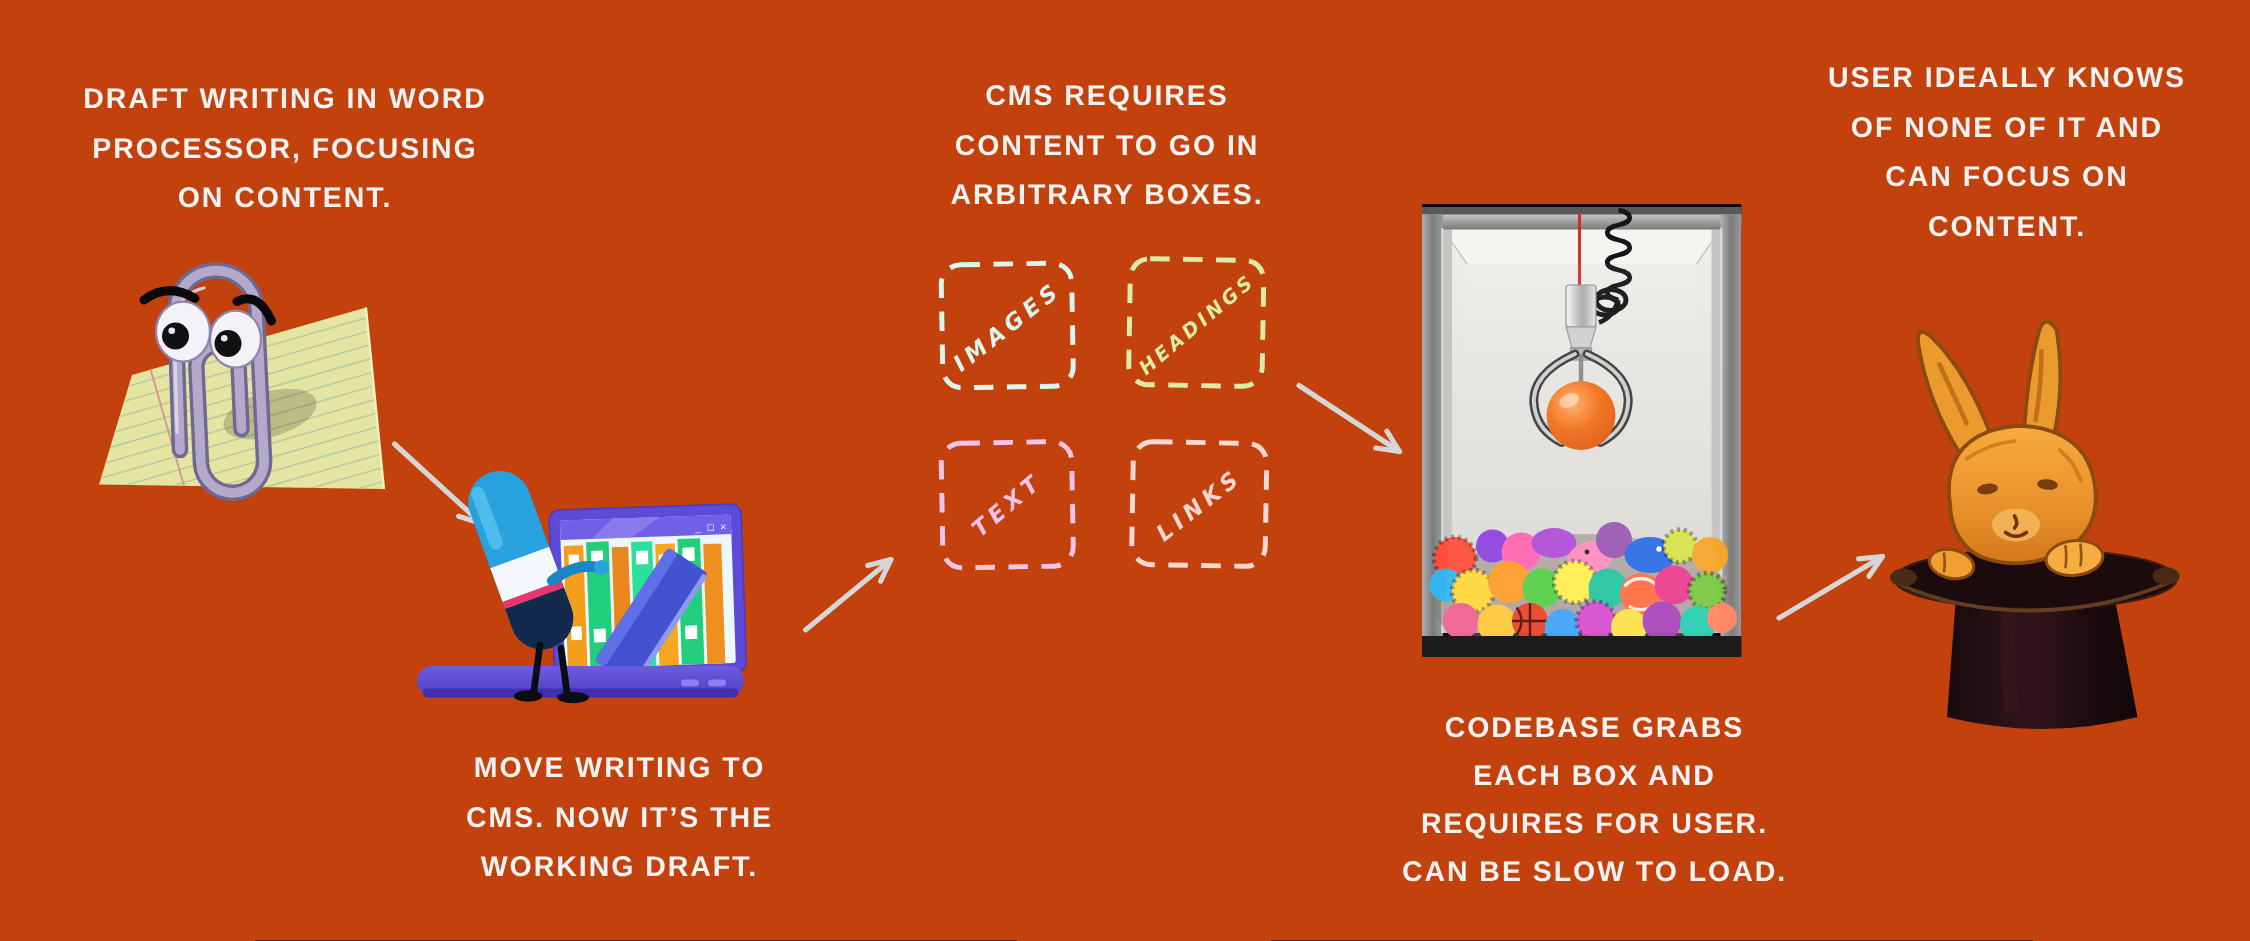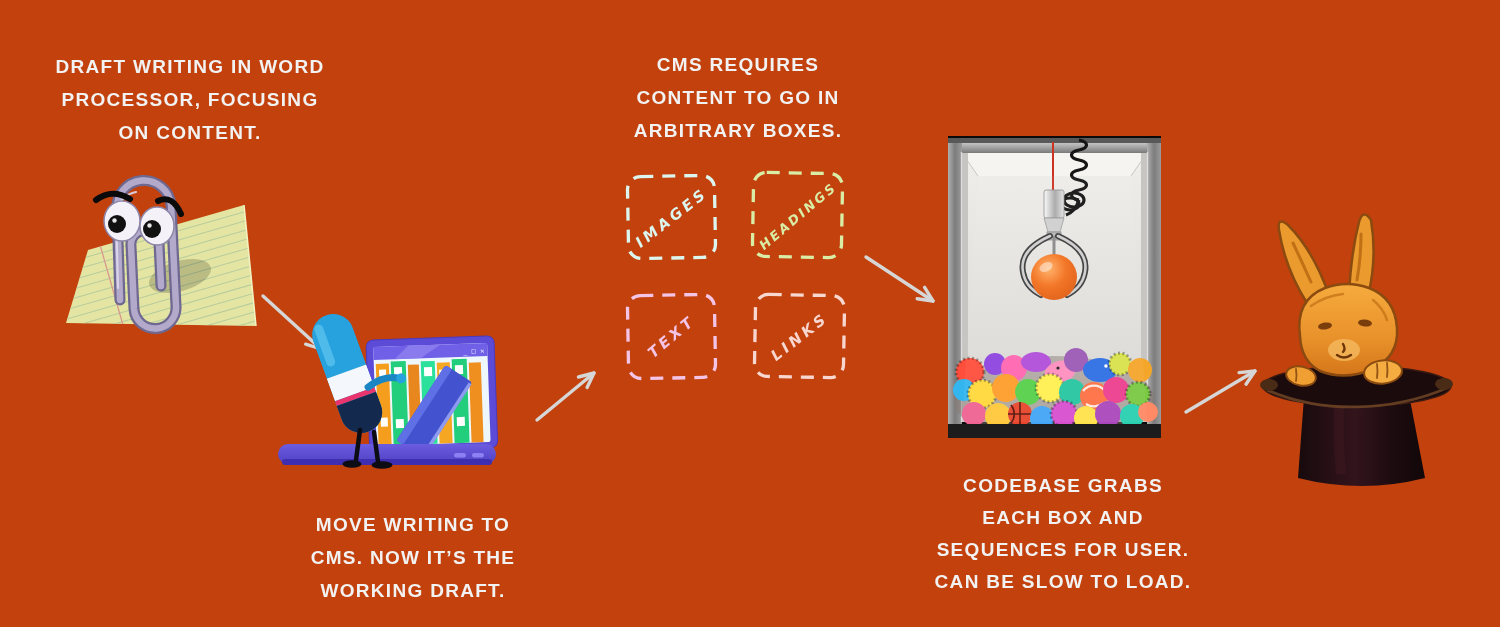--- a/index.html
+++ b/index.html
@@ -147,21 +147,21 @@
         <path d="M110,92 Q 128,86 142,94" fill="none" stroke="#1b86c4" stroke-width="7" stroke-linecap="round"></path>
         <circle cx="144" cy="95" r="5" fill="#28a2de"></circle>
       </g>
       <line x1="88" y1="132" x2="84" y2="162" stroke="#0c0c14" stroke-width="4.5" stroke-linecap="round"></line>
       <line x1="102" y1="134" x2="106" y2="164" stroke="#0c0c14" stroke-width="4.5" stroke-linecap="round"></line>
       <ellipse cx="80" cy="166" rx="9.5" ry="3.8" fill="#0c0c14"></ellipse>
       <ellipse cx="110" cy="167" rx="10.5" ry="3.8" fill="#0c0c14"></ellipse>
     </g>
   </svg>
 
-  <div class="caption" style="left:263px; top:508px; width:300px;">MOVE WRITING TO
+  <div class="caption" style="left:263px; top:496px; width:300px;">MOVE WRITING TO
 CMS. NOW IT’S THE
 WORKING DRAFT.</div>
 
   <svg class="art" style="left:530px; top:366px;" width="82" height="62" viewBox="0 0 82 62">
     <g fill="none" stroke-width="3.4" stroke-linecap="round" stroke-linejoin="round" stroke="#d6d6d6">
       <line x1="7" y1="54" x2="64" y2="7"></line>
       <polyline points="48.5,11 64,7 57.1,21.4"></polyline>
     </g>
   </svg>
 
@@ -289,30 +289,34 @@
       <circle cx="160" cy="278" r="13" fill="#ab47bc"></circle>
       <circle cx="184" cy="280" r="12" fill="#29d0b0"></circle>
       <circle cx="200" cy="276" r="10" fill="#ff8a65"></circle>
     </g>
     <rect x="0" y="288" width="213" height="14" fill="#1c1c1c"></rect>
     <polygon points="30,40 183,40 199,286 14,286" fill="#ffffff" opacity="0.05"></polygon>
   </svg>
 
   <div class="caption" style="left:903px; top:470px; width:320px; line-height:32px;">CODEBASE GRABS
 EACH BOX AND
-SEQUENCES FOR USER.
+REQUIRES FOR USER.
 CAN BE SLOW TO LOAD.</div>
 
   <svg class="art" style="left:1178px; top:362px;" width="88" height="62" viewBox="0 0 88 62">
     <g fill="none" stroke-width="3.4" stroke-linecap="round" stroke-linejoin="round" stroke="#d6d6d6">
       <line x1="8" y1="50" x2="77" y2="9"></line>
       <polyline points="61.1,10.6 77,9 68,22.2"></polyline>
     </g>
   </svg>
 
+  <div class="caption" style="left:1192px; top:36px; width:292px;">USER IDEALLY KNOWS
+OF NONE OF IT AND
+CAN FOCUS ON
+CONTENT.</div>
 
   <svg class="art" style="left:1245px; top:198px;" width="215" height="297" viewBox="0 0 215 297">
     <defs>
       <linearGradient id="furg" x1="0" y1="0" x2="0" y2="1">
         <stop offset="0" stop-color="#f6ab3e"></stop>
           <stop offset="0.6" stop-color="#e8912a"></stop>
           <stop offset="1" stop-color="#d4761a"></stop>
       </linearGradient>
       <linearGradient id="hatg" x1="0" y1="0" x2="1" y2="0">
         <stop offset="0" stop-color="#170a0d"></stop>

